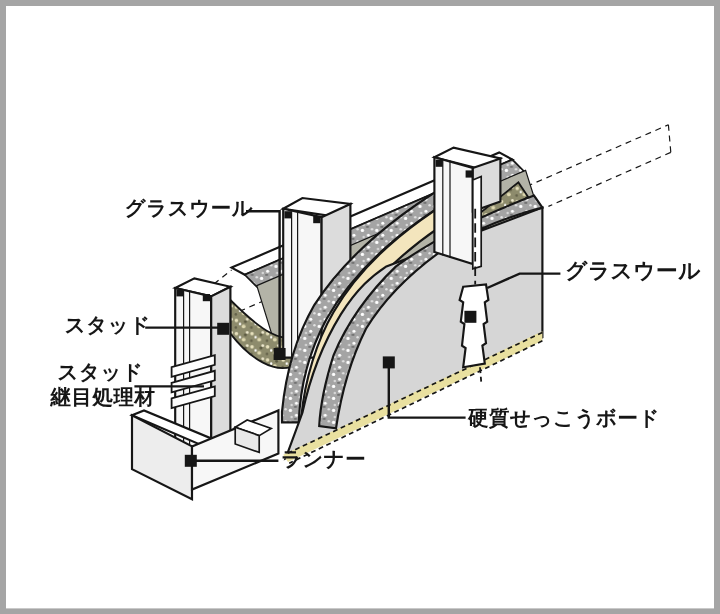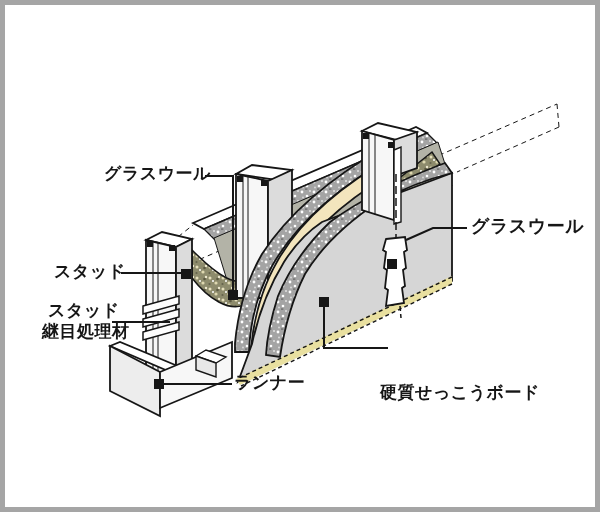--- a/index.html
+++ b/index.html
@@ -14,21 +14,21 @@
     font-size:17px;font-weight:bold;line-height:21px;white-space:nowrap;
     letter-spacing:0.5px;
   }
   .lbl .ln2{display:block;}
   .lbl .ln1{display:block;padding-left:6px;}
   #lbl-glasswool{left:104px;top:163px;}
   #lbl-stud{left:54px;top:261px;}
   #lbl-spacer{left:42px;top:300px;}
   #lbl-runner{left:234px;top:372px;}
   #lbl-joint{left:471px;top:216px;font-size:18px;}
-  #lbl-board{left:380px;top:338px;margin-top:44px;}
+  #lbl-board{left:390px;top:338px;}
 </style>
 </head>
 <body>
 
 <div class="stage">
 
   <svg class="draw" width="600" height="512" viewBox="0 0 600 512">
     <defs>
       <pattern id="pGrey" width="12" height="10" patternUnits="userSpaceOnUse">
         <rect width="12" height="10" style="fill:var(--board_core,#a4a4a4)"></rect>

